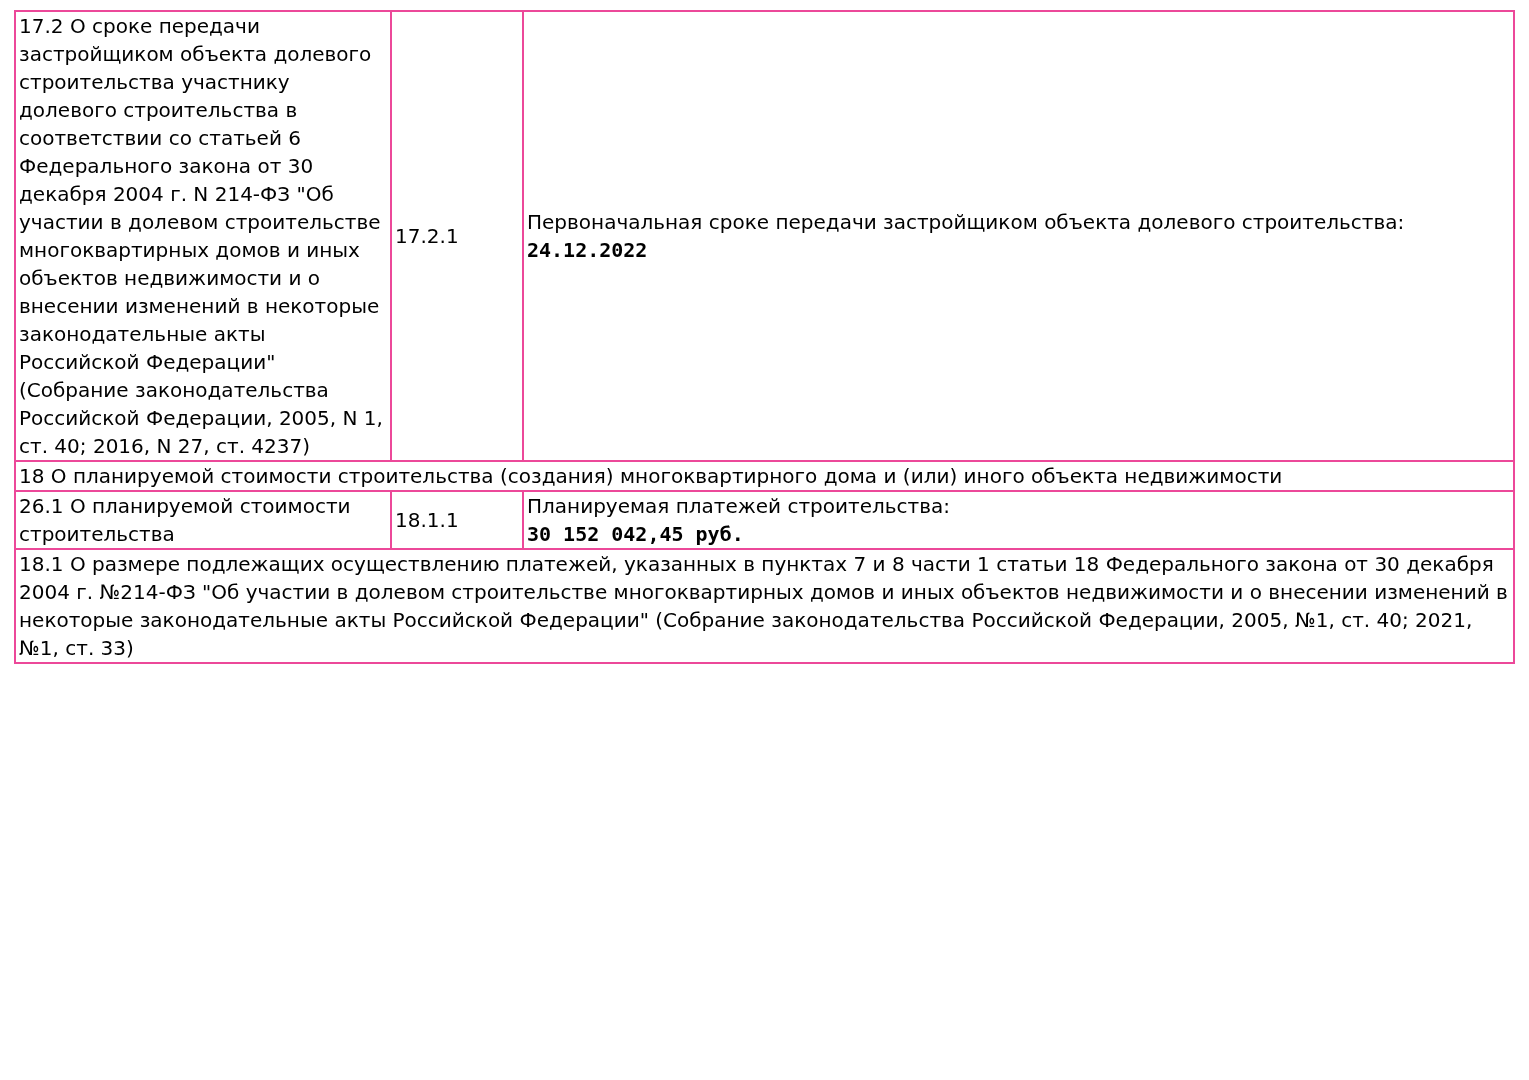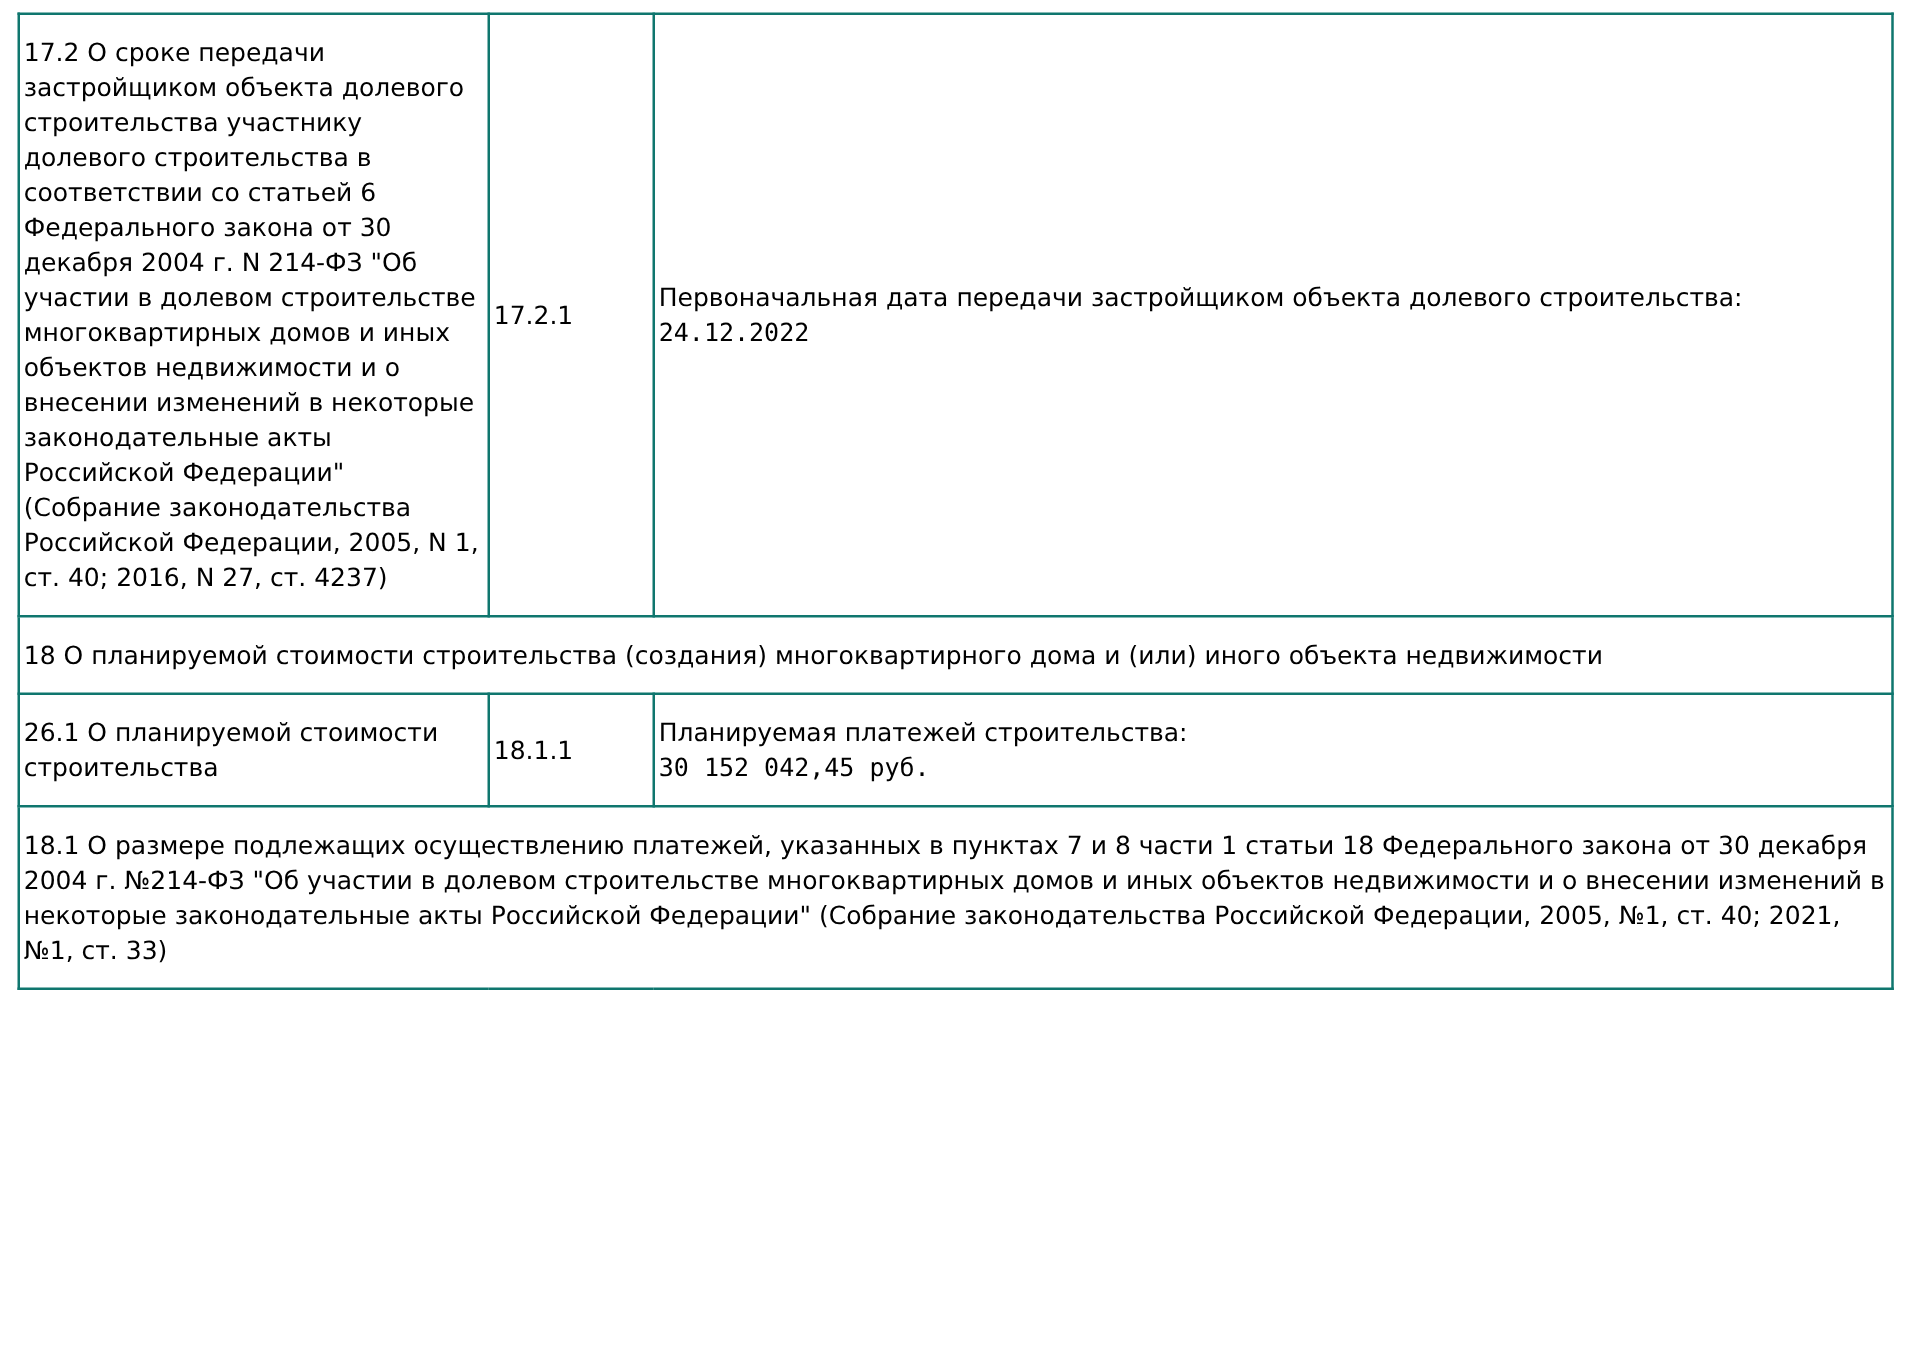--- a/index.html
+++ b/index.html
@@ -18,34 +18,34 @@
     padding: 10px 14px;
   }
   table.decl-table {
     border-collapse: collapse;
     width: 1501px;
     table-layout: fixed;
     font-size: 20px;
     line-height: 28px;
   }
   table.decl-table td {
-    border: 2px solid #0f766e;
-    padding: 16px 3px;
+    border: 2px solid #ec4899;
+    padding: 0 3px;
     vertical-align: middle;
     word-wrap: break-word;
   }
   td.col-section {
     vertical-align: top;
   }
   col.c-section { width: 376px; }
   col.c-code    { width: 132px; }
   col.c-value   { width: auto;  }
   .value-num {
     font-family: "DejaVu Sans Mono", "Liberation Mono", monospace;
-    font-weight: normal;
+    font-weight: bold;
     font-size: 20px;
   }
   td.full-row {
     vertical-align: top;
     margin-left: 44px;
   }
 </style>
 </head>
 <body>
 
@@ -55,21 +55,21 @@
       <col class="c-section">
       <col class="c-code">
       <col class="c-value">
     </colgroup>
 
     <tbody>
         <tr>
       <td class="col-section">17.2 О сроке передачи застройщиком объекта долевого строительства участнику долевого строительства в соответствии со статьей 6 Федерального закона от 30 декабря 2004 г. N 214-ФЗ "Об участии в долевом строительстве многоквартирных домов и иных объектов недвижимости и о внесении изменений в некоторые законодательные акты Российской Федерации" (Собрание законодательства Российской Федерации, 2005, N 1, ст. 40; 2016, N 27, ст. 4237)</td>
       <td>17.2.1</td>
       <td>
-        <div>Первоначальная дата передачи застройщиком объекта долевого строительства:</div>
+        <div>Первоначальная сроке передачи застройщиком объекта долевого строительства:</div>
         <div class="value-num">24.12.2022</div>
       </td>
     </tr>
 
 
     <tr>
       <td class="full-row" colspan="3">18 О планируемой стоимости строительства (создания) многоквартирного дома и (или) иного объекта недвижимости</td>
     </tr>
 
     <tr>

